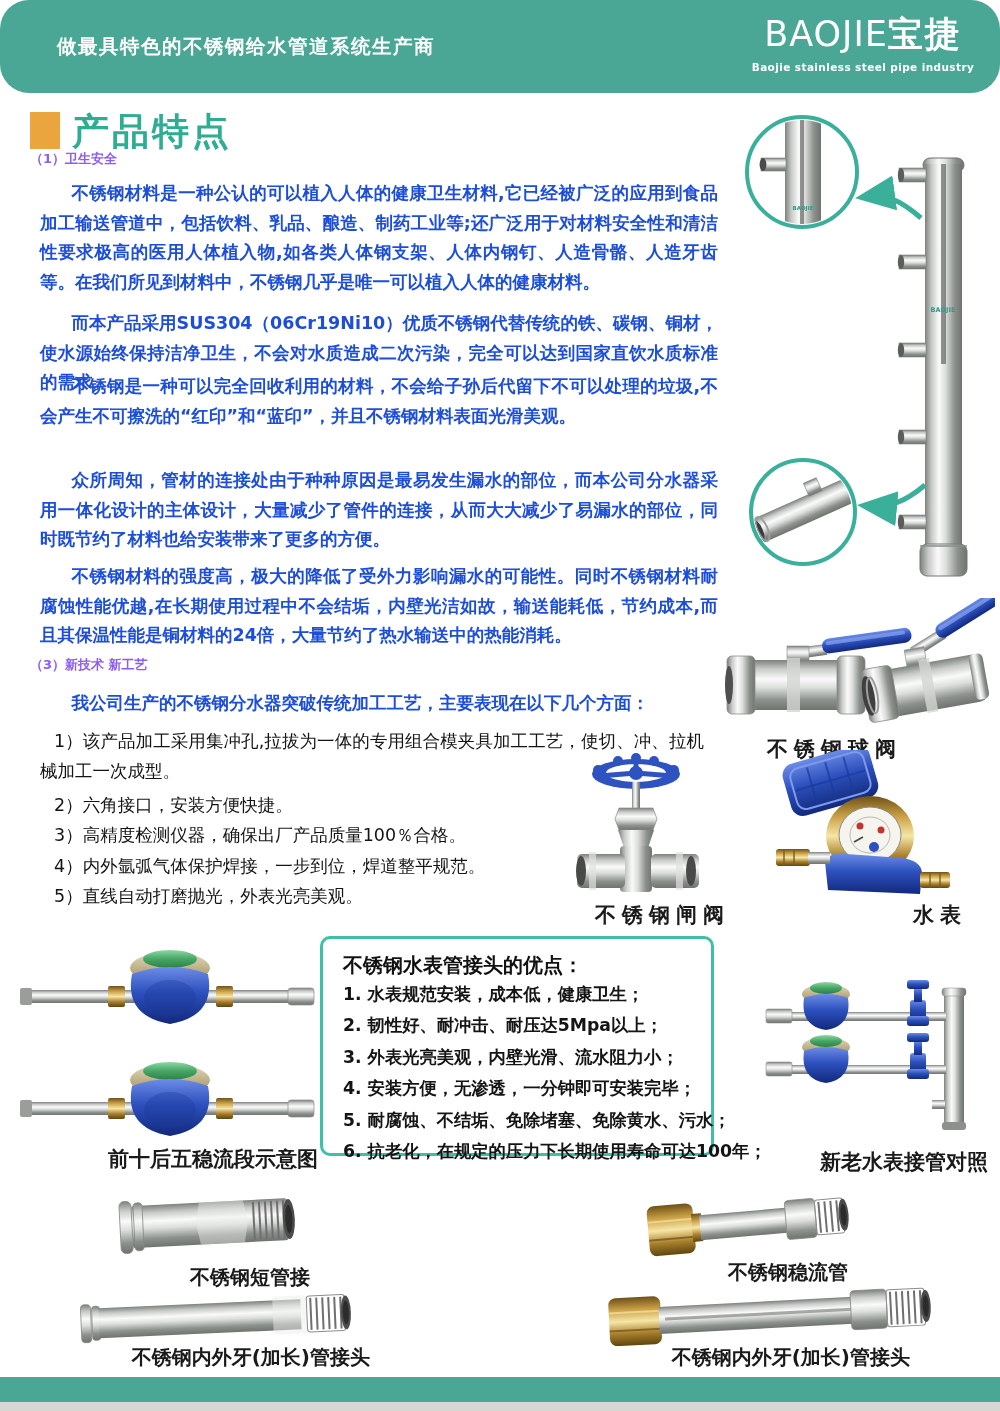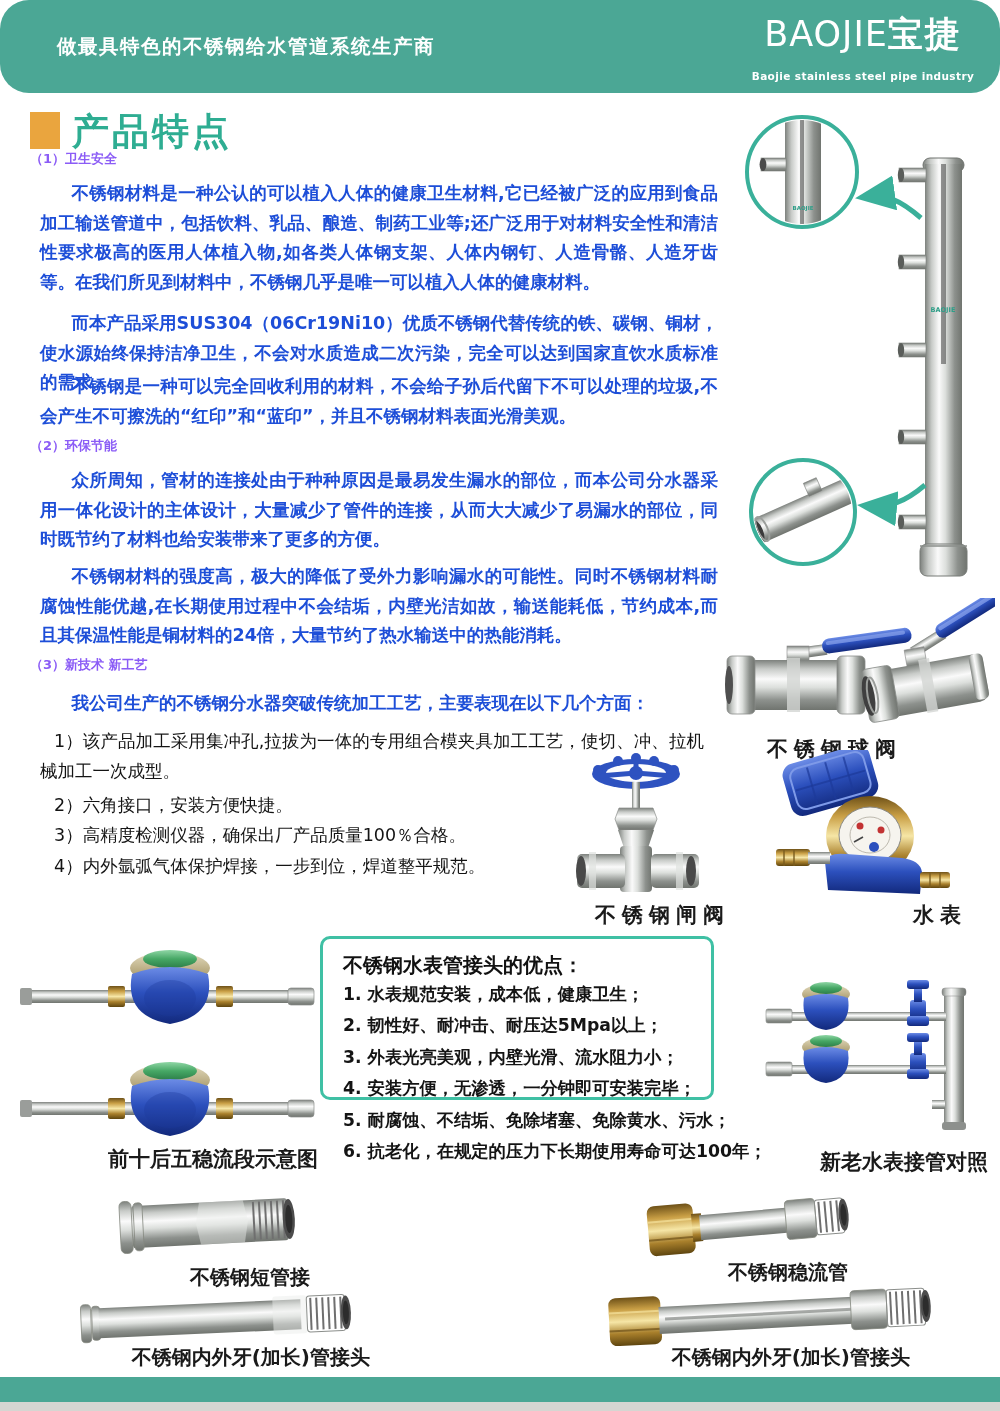--- a/index.html
+++ b/index.html
@@ -5,36 +5,36 @@
   html,body{margin:0;padding:0;background:#e9e9e9;}
   .page{position:relative;width:1000px;height:1411px;background:#ffffff;overflow:hidden;
         font-family:"DejaVu Sans",sans-serif;margin:0 auto;}
   
   .topbar{position:absolute;left:0;top:0;width:1000px;height:93px;background:#4ba795;border-radius:29px;}
   .slogan{position:absolute;left:57px;top:33px;font-size:19.5px;font-weight:700;color:#ffffff;letter-spacing:1.5px;}
   .logo{position:absolute;left:738px;top:14px;width:250px;text-align:center;color:#fff;}
   .logo-line{font-size:35px;line-height:40px;white-space:nowrap;}
   .logo-en{font-weight:400;letter-spacing:1px;}
   .logo-cn{font-weight:700;letter-spacing:2px;}
-  .tagline{font-size:10.5px;font-weight:700;letter-spacing:.4px;margin-top:16px;}
+  .tagline{font-size:10.5px;font-weight:700;letter-spacing:.4px;margin-top:7px;}
   
   .title-square{position:absolute;left:30px;top:112px;width:30px;height:37px;background:#eaa53e;}
   .page-title{position:absolute;left:72px;top:107px;font-size:37px;font-weight:700;color:#2ead92;letter-spacing:3px;}
   
   .hd{position:absolute;left:30px;width:660px;font-size:13px;font-weight:700;color:#8b5cf6;}
   .bt{position:absolute;left:40px;width:678px;font-size:17.5px;line-height:29.5px;color:#1d4ed8;
       font-weight:600;text-align:justify;text-indent:1.8em;margin:0;}
   .item{position:absolute;left:40px;width:678px;font-size:17.5px;line-height:30px;color:#141414;
       font-weight:400;text-align:justify;text-indent:.8em;margin:0;}
   
   .cap{position:absolute;font-size:21px;font-weight:700;color:#1a1a1a;text-align:right;}
   .cap.sp{letter-spacing:6px;}
   .cap.sm{font-size:20px;}
   
-  .advbox{position:absolute;left:320px;top:936px;width:394px;height:164px;box-sizing:border-box;
+  .advbox{position:absolute;left:320px;top:936px;width:394px;height:220px;box-sizing:border-box;
       background:#ffffff;border:3px solid #3fc0a4;border-radius:10px;padding:13px 28px 0 20px;}
   .advtitle{font-size:20px;font-weight:700;color:#111;}
   .advitem{font-size:17.3px;font-weight:600;color:#141414;line-height:31.4px;white-space:nowrap;}
   .advitem:first-of-type{margin-top:4px;}
   
   .footbar{position:absolute;left:0;top:1377px;width:1000px;height:25px;background:#4ba795;}
   .footshadow{position:absolute;left:0;top:1402px;width:1000px;height:9px;background:#d6d6d2;}
   .img{position:absolute;}
 </style>
 </head>
@@ -97,30 +97,30 @@
   </div>
 
   <div class="title-square"></div>
   <div class="page-title">产品特点</div>
 
   <div class="hd" style="top:150px">（1）卫生安全</div>
   <p class="bt" style="top:179px">不锈钢材料是一种公认的可以植入人体的健康卫生材料,它已经被广泛的应用到食品加工输送管道中，包括饮料、乳品、酿造、制药工业等;还广泛用于对材料安全性和清洁性要求极高的医用人体植入物,如各类人体钢支架、人体内钢钉、人造骨骼、人造牙齿等。在我们所见到材料中，不锈钢几乎是唯一可以植入人体的健康材料。</p>
   <p class="bt" style="top:309px">而本产品采用SUS304（06Cr19Ni10）优质不锈钢代替传统的铁、碳钢、铜材，使水源始终保持洁净卫生，不会对水质造成二次污染，完全可以达到国家直饮水质标准的需求。</p>
   <p class="bt" style="top:372px">不锈钢是一种可以完全回收利用的材料，不会给子孙后代留下不可以处理的垃圾,不会产生不可擦洗的“红印”和“蓝印”，并且不锈钢材料表面光滑美观。</p>
 
-  <div class="hd" style="top:437px">（2）环保节能</div>
   <p class="bt" style="top:466px">众所周知，管材的连接处由于种种原因是最易发生漏水的部位，而本公司分水器采用一体化设计的主体设计，大量减少了管件的连接，从而大大减少了易漏水的部位，同时既节约了材料也给安装带来了更多的方便。</p>
   <p class="bt" style="top:562px">不锈钢材料的强度高，极大的降低了受外力影响漏水的可能性。同时不锈钢材料耐腐蚀性能优越,在长期使用过程中不会结垢，内壁光洁如故，输送能耗低，节约成本,而且其保温性能是铜材料的24倍，大量节约了热水输送中的热能消耗。</p>
 
   <div class="hd" style="top:656px">（3）新技术 新工艺</div>
   <p class="bt" style="top:689px">我公司生产的不锈钢分水器突破传统加工工艺，主要表现在以下几个方面：</p>
   <p class="item" style="top:726px;width:664px">1）该产品加工采用集冲孔,拉拔为一体的专用组合模夹具加工工艺，使切、冲、拉机械加工一次成型。</p>
   <p class="item" style="top:790px">2）六角接口，安装方便快捷。</p>
   <p class="item" style="top:820px">3）高精度检测仪器，确保出厂产品质量100％合格。</p>
   <p class="item" style="top:851px">4）内外氩弧气体保护焊接，一步到位，焊道整平规范。</p>
+  <p class="item" style="top:881px">5）直线自动打磨抛光，外表光亮美观。</p>
 
   <svg class="img" style="left:735px;top:100px" width="255" height="492" viewBox="0 0 255 492" role="img">
 
     <g>
       <rect x="188" y="58" width="41" height="14" rx="7" fill="url(#gMH)" stroke="#6f736f" stroke-width="1"></rect>
       <rect x="190" y="64" width="37" height="382" fill="url(#gMH)"></rect>
       <rect x="206" y="64" width="5" height="200" fill="#2f2f2f" opacity=".5"></rect>
       <rect x="185" y="444" width="47" height="32" rx="7" fill="url(#gMH)" stroke="#777b77" stroke-width="1"></rect>
       <line x1="185" y1="446" x2="232" y2="446" stroke="#8a8e8a" stroke-width="1.5"></line>
       <text x="208" y="212" font-size="6.5" text-anchor="middle" fill="#2f9e88" font-weight="bold">BAOJIE</text>

